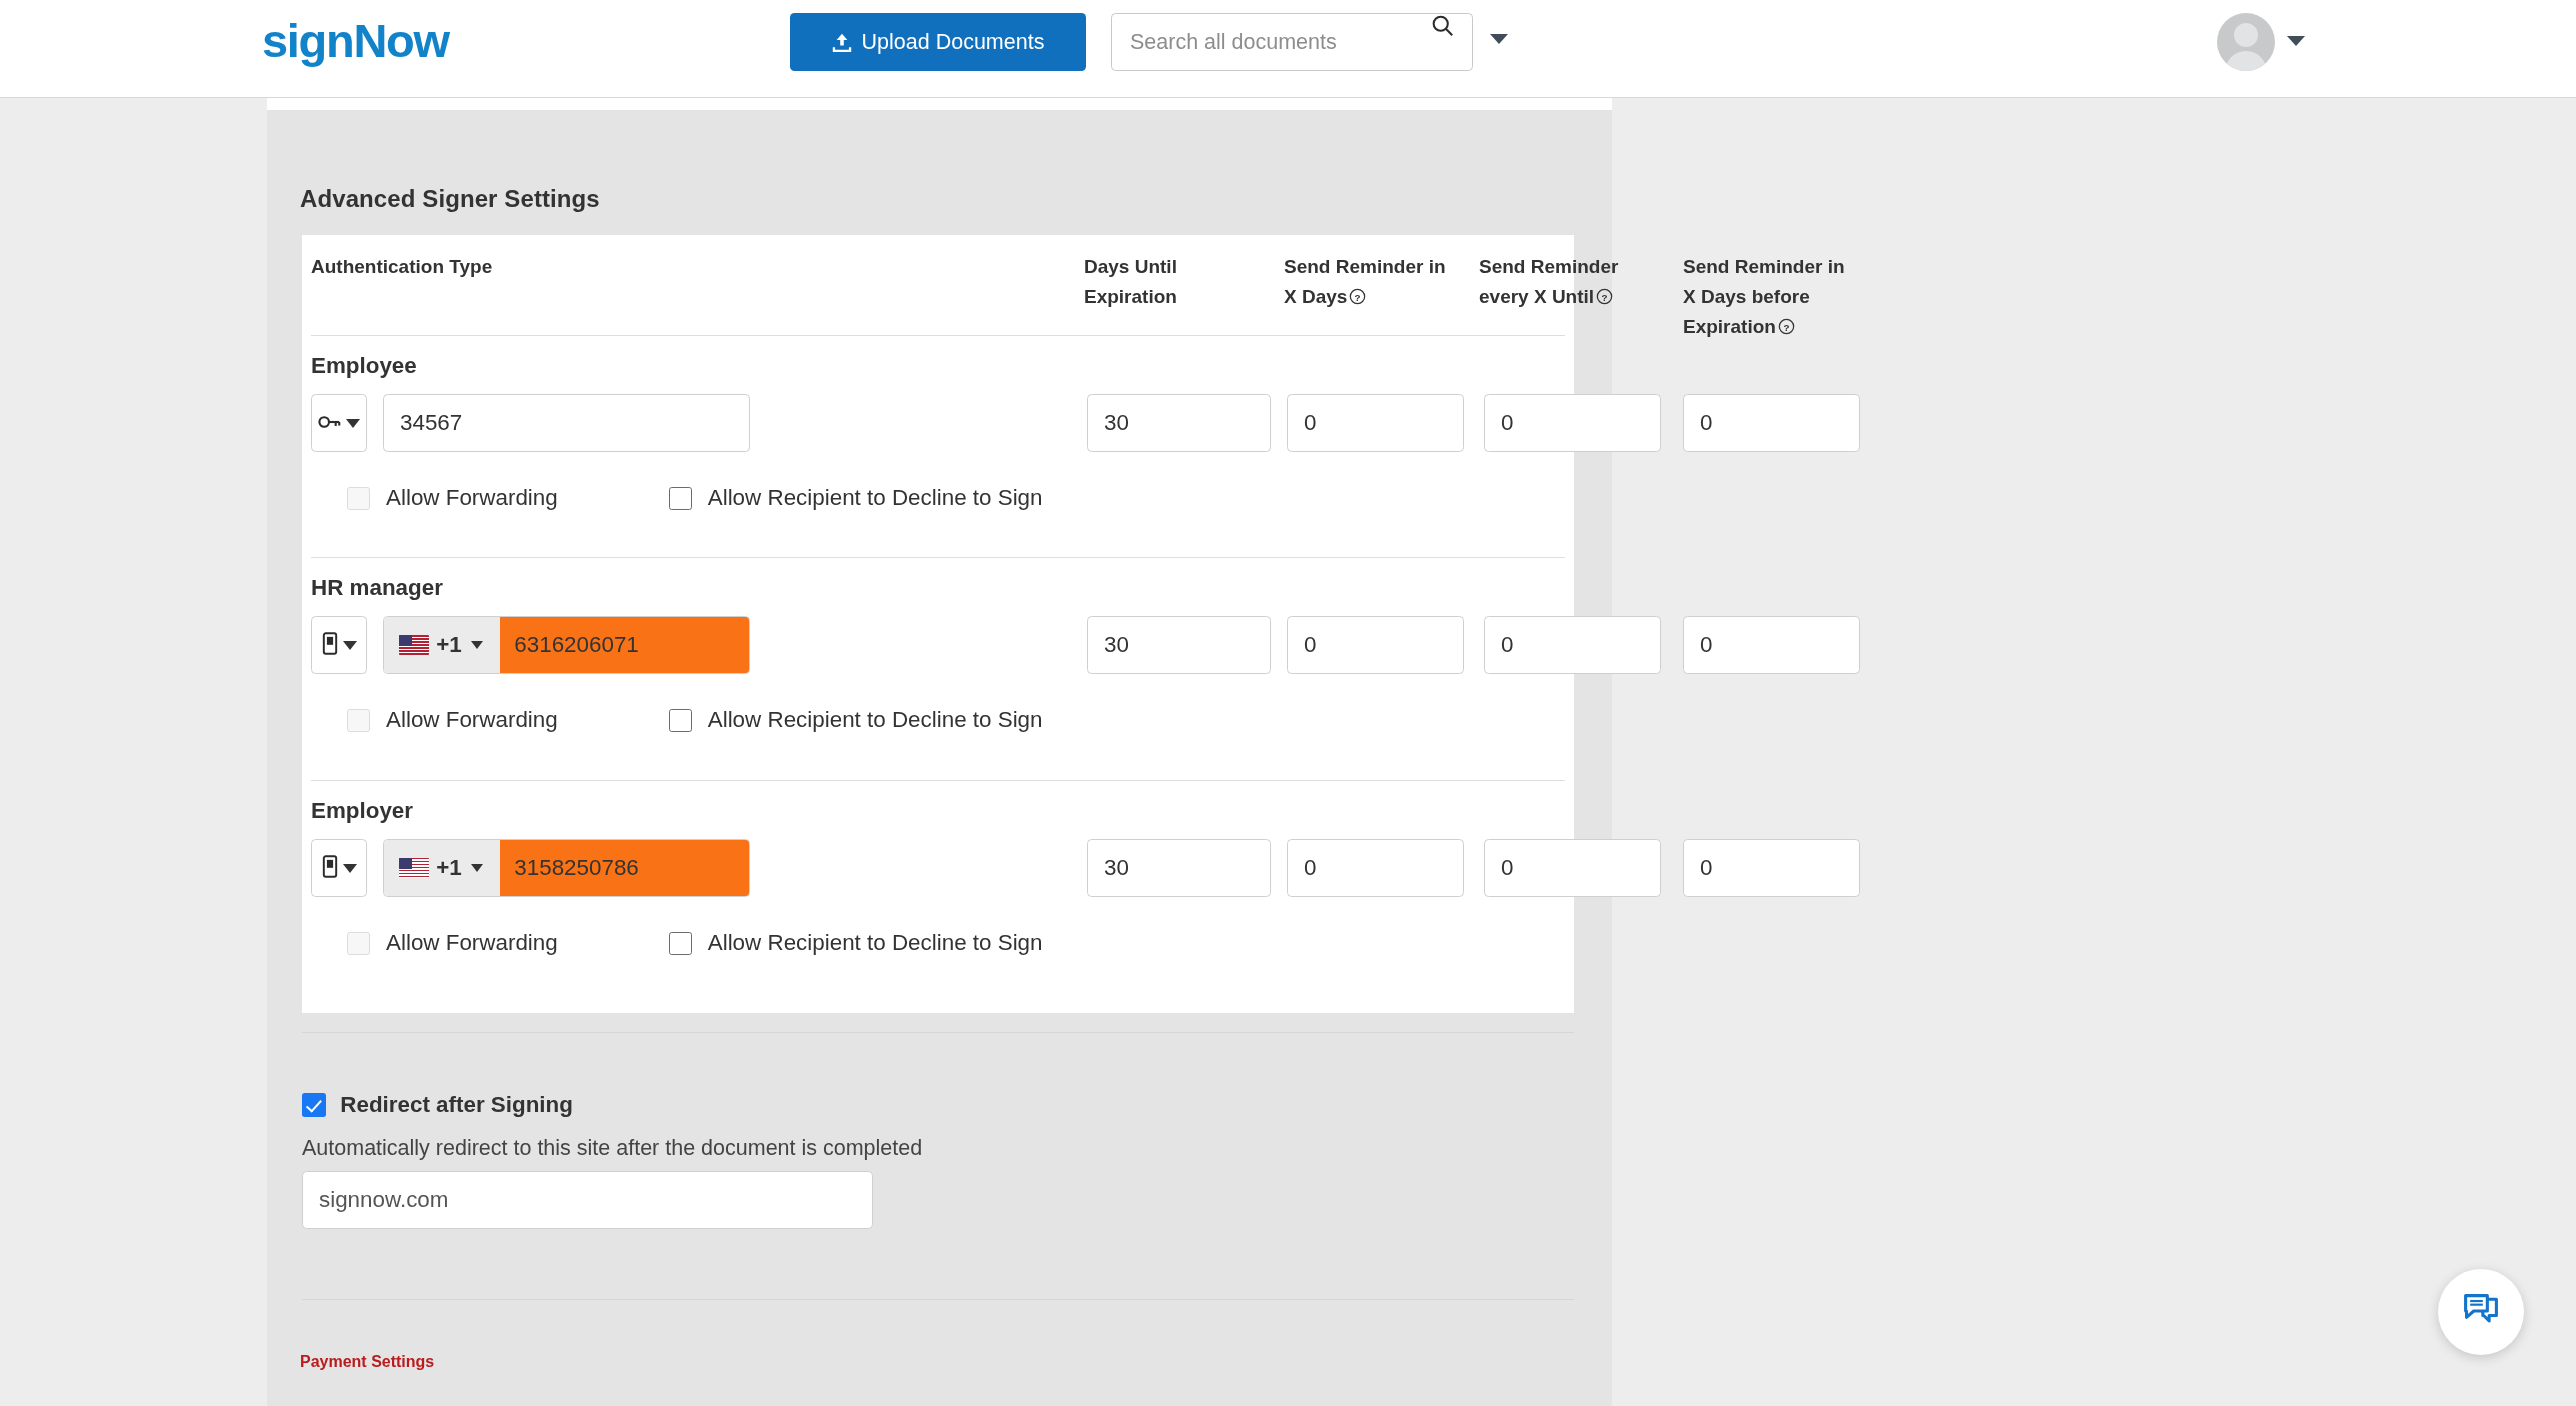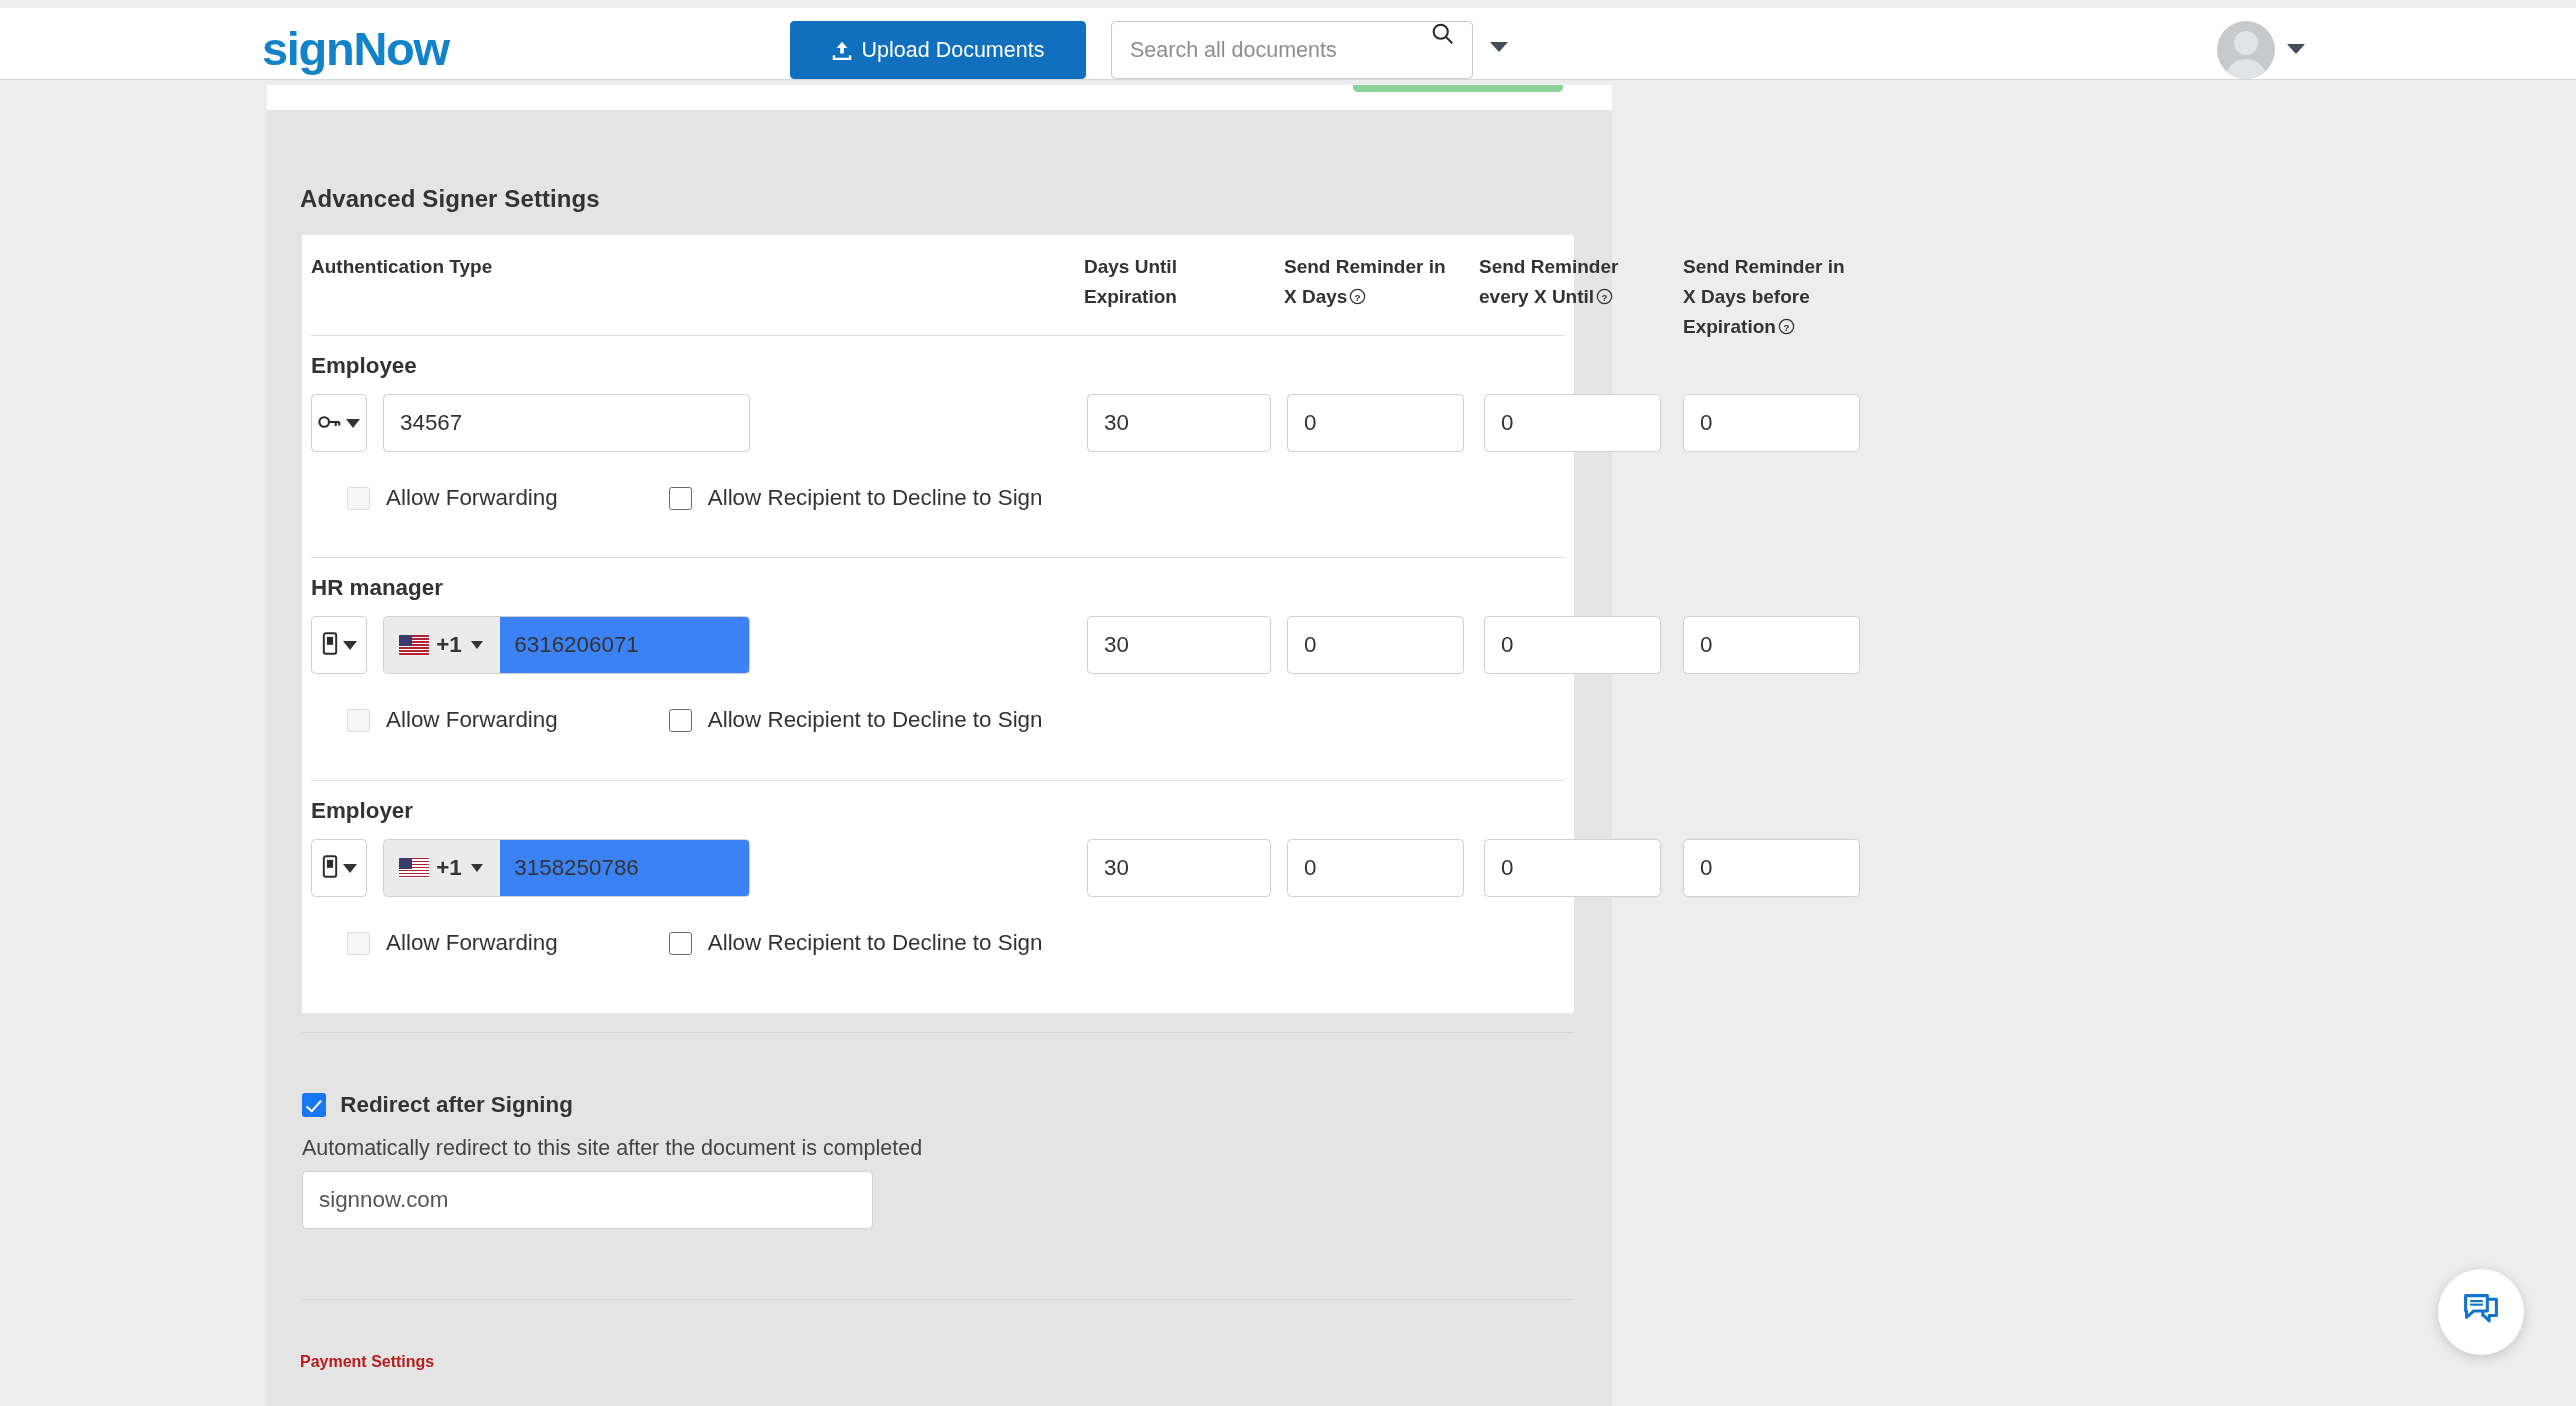--- a/index.html
+++ b/index.html
@@ -8,23 +8,23 @@
     width: 2576px;
     height: 1406px;
     overflow: hidden;
     background: #ededed;
     font-family: "Liberation Sans", sans-serif;
   }
 
   
   .topbar {
     position: absolute;
-    top: 8px; left: 0;
+    top: 0; left: 0;
     width: 2576px;
-    height: 72px;
+    height: 98px;
     background: #ffffff;
     border-bottom: 0.9px solid #d8d8d8;
     z-index: 40;
     padding-left: 43px;
   }
 
   .logo {
     position: absolute;
     left: 262px;
     top: 14.3px;
@@ -320,21 +320,21 @@
     border-left: 6.3px solid transparent;
     border-right: 6.3px solid transparent;
     border-top: 8px solid #333;
     margin-left: 1.8px;
   }
   .phone-input {
     flex: 1;
     height: 100%;
     border: none;
     outline: none;
-    background: #3b82f6;
+    background: #f97316;
     font-size: 22.4px;
     color: #333333;
     padding: 0 14.3px;
     font-family: "Liberation Sans", sans-serif;
   }
 
   
   .num-field {
     position: absolute;
     top: 0;

